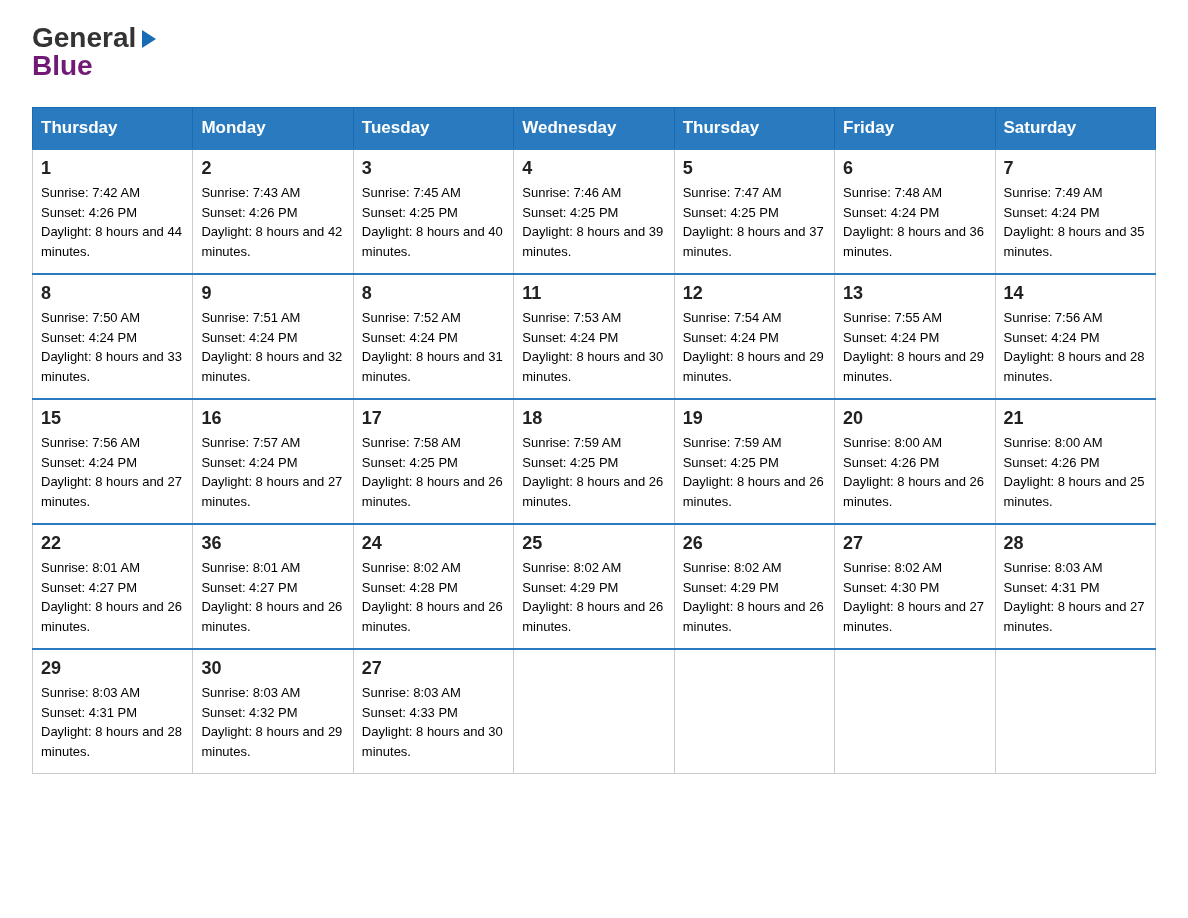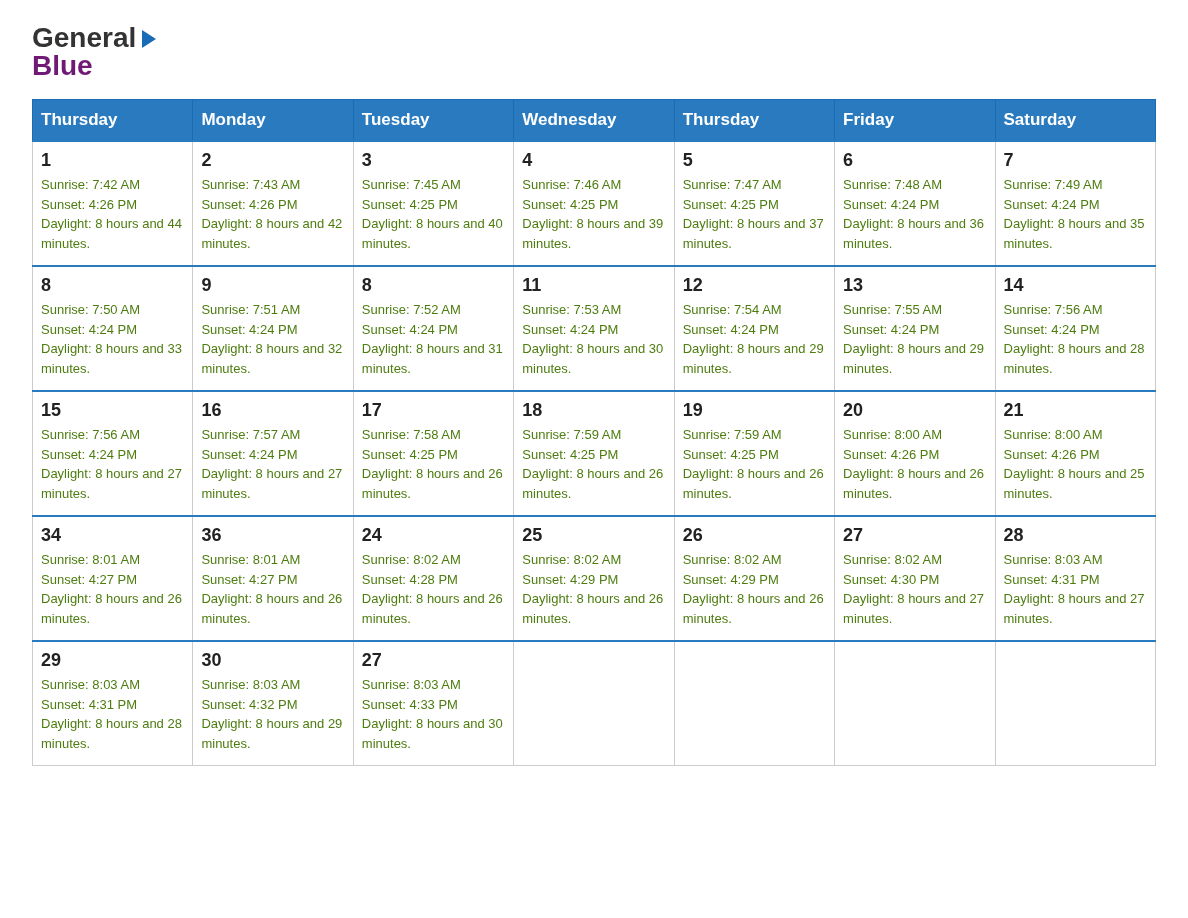--- a/index.html
+++ b/index.html
@@ -7,21 +7,21 @@
       font-family: Arial, sans-serif;
       background: #fff;
       padding: 24px 32px;
       width: 1188px;
       min-height: 918px;
     }
     .header {
       display: flex;
       justify-content: space-between;
       align-items: flex-start;
-      margin-bottom: 19px;
+      margin-bottom: 27px;
     }
     .logo {
       display: flex;
       flex-direction: column;
       align-items: flex-start;
     }
     .logo-general {
       font-size: 28px;
       font-weight: bold;
       color: #333;
@@ -73,21 +73,21 @@
     }
     .day-number {
       font-size: 18px;
       font-weight: bold;
       color: #222;
       margin-bottom: 4px;
       display: block;
     }
     .day-info {
       font-size: 13px;
-      color: #4d7c0f;
+      color: #000000;
       line-height: 1.5;
     }
     .logo-text-group {
       display: flex;
       flex-direction: column;
     }
     .logo-row {
       display: flex;
       align-items: center;
     }
@@ -215,21 +215,21 @@
           <span class="day-number">20</span>
           <div class="day-info">Sunrise: 8:00 AM<br>Sunset: 4:26 PM<br>Daylight: 8 hours and 26 minutes.</div>
         </td>
         <td>
           <span class="day-number">21</span>
           <div class="day-info">Sunrise: 8:00 AM<br>Sunset: 4:26 PM<br>Daylight: 8 hours and 25 minutes.</div>
         </td>
       </tr>
       <tr>
         <td>
-          <span class="day-number">34</span>
+          <span class="day-number">22</span>
           <div class="day-info">Sunrise: 8:01 AM<br>Sunset: 4:27 PM<br>Daylight: 8 hours and 26 minutes.</div>
         </td>
         <td>
           <span class="day-number">36</span>
           <div class="day-info">Sunrise: 8:01 AM<br>Sunset: 4:27 PM<br>Daylight: 8 hours and 26 minutes.</div>
         </td>
         <td>
           <span class="day-number">24</span>
           <div class="day-info">Sunrise: 8:02 AM<br>Sunset: 4:28 PM<br>Daylight: 8 hours and 26 minutes.</div>
         </td>

